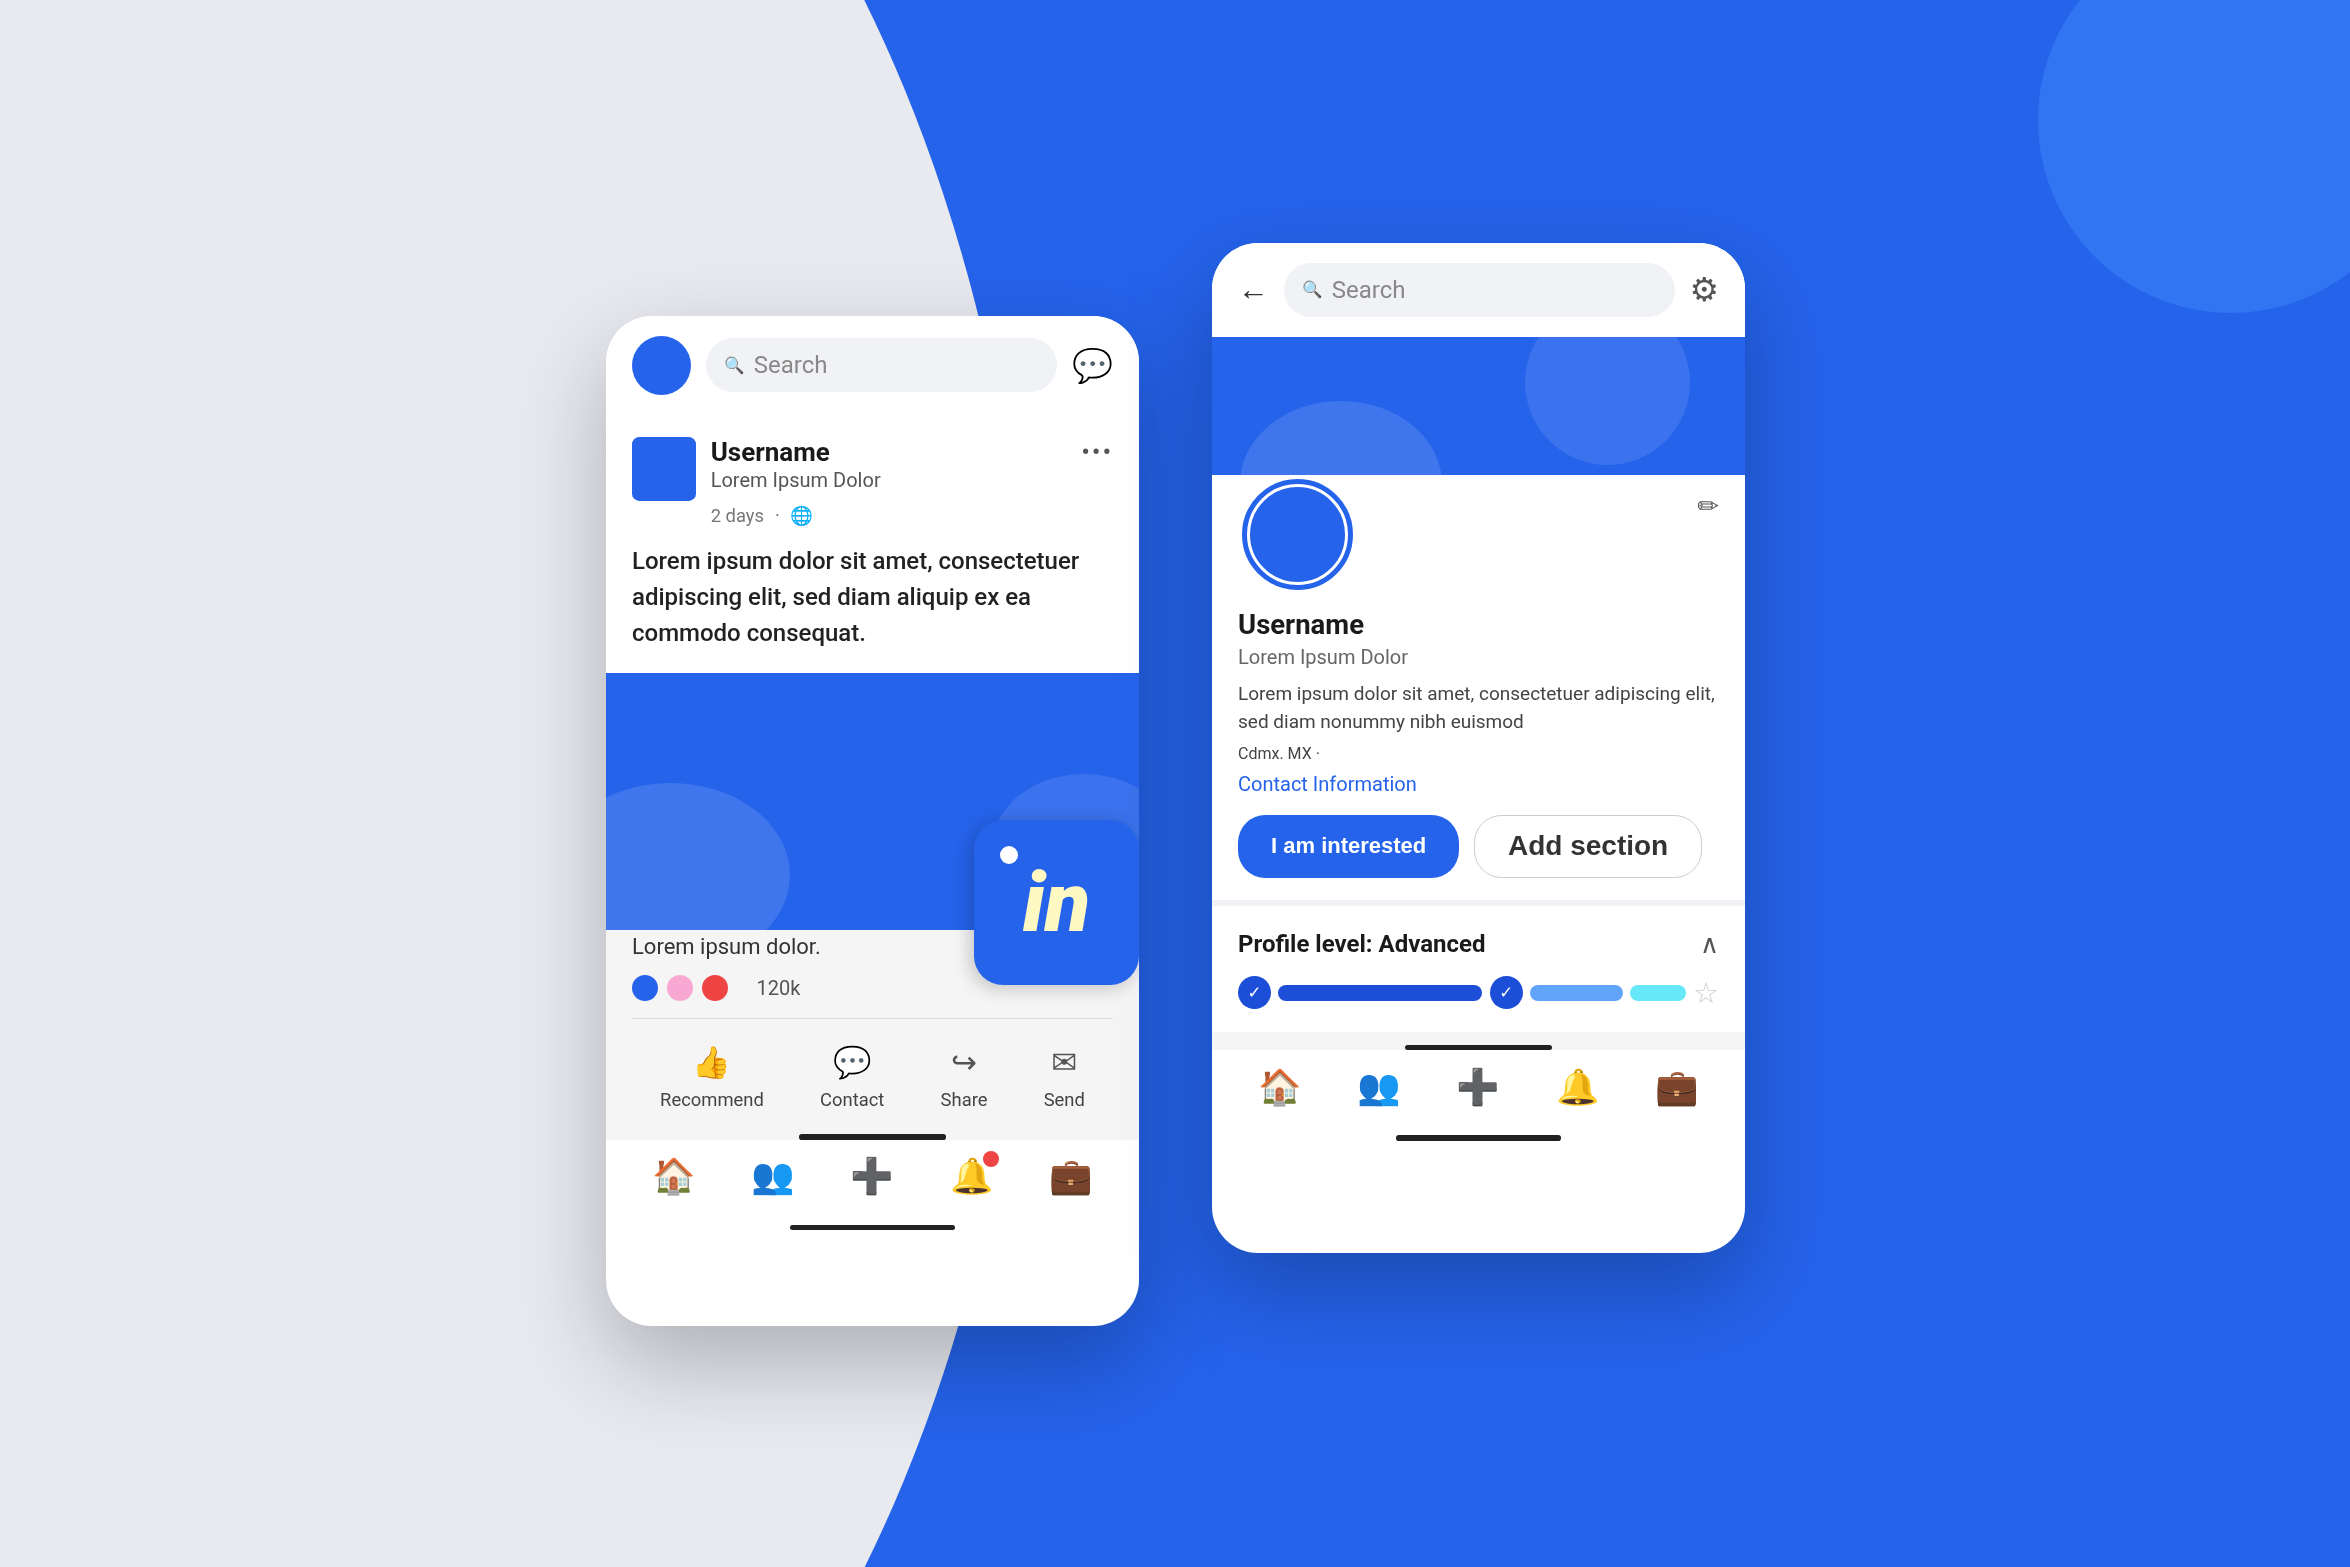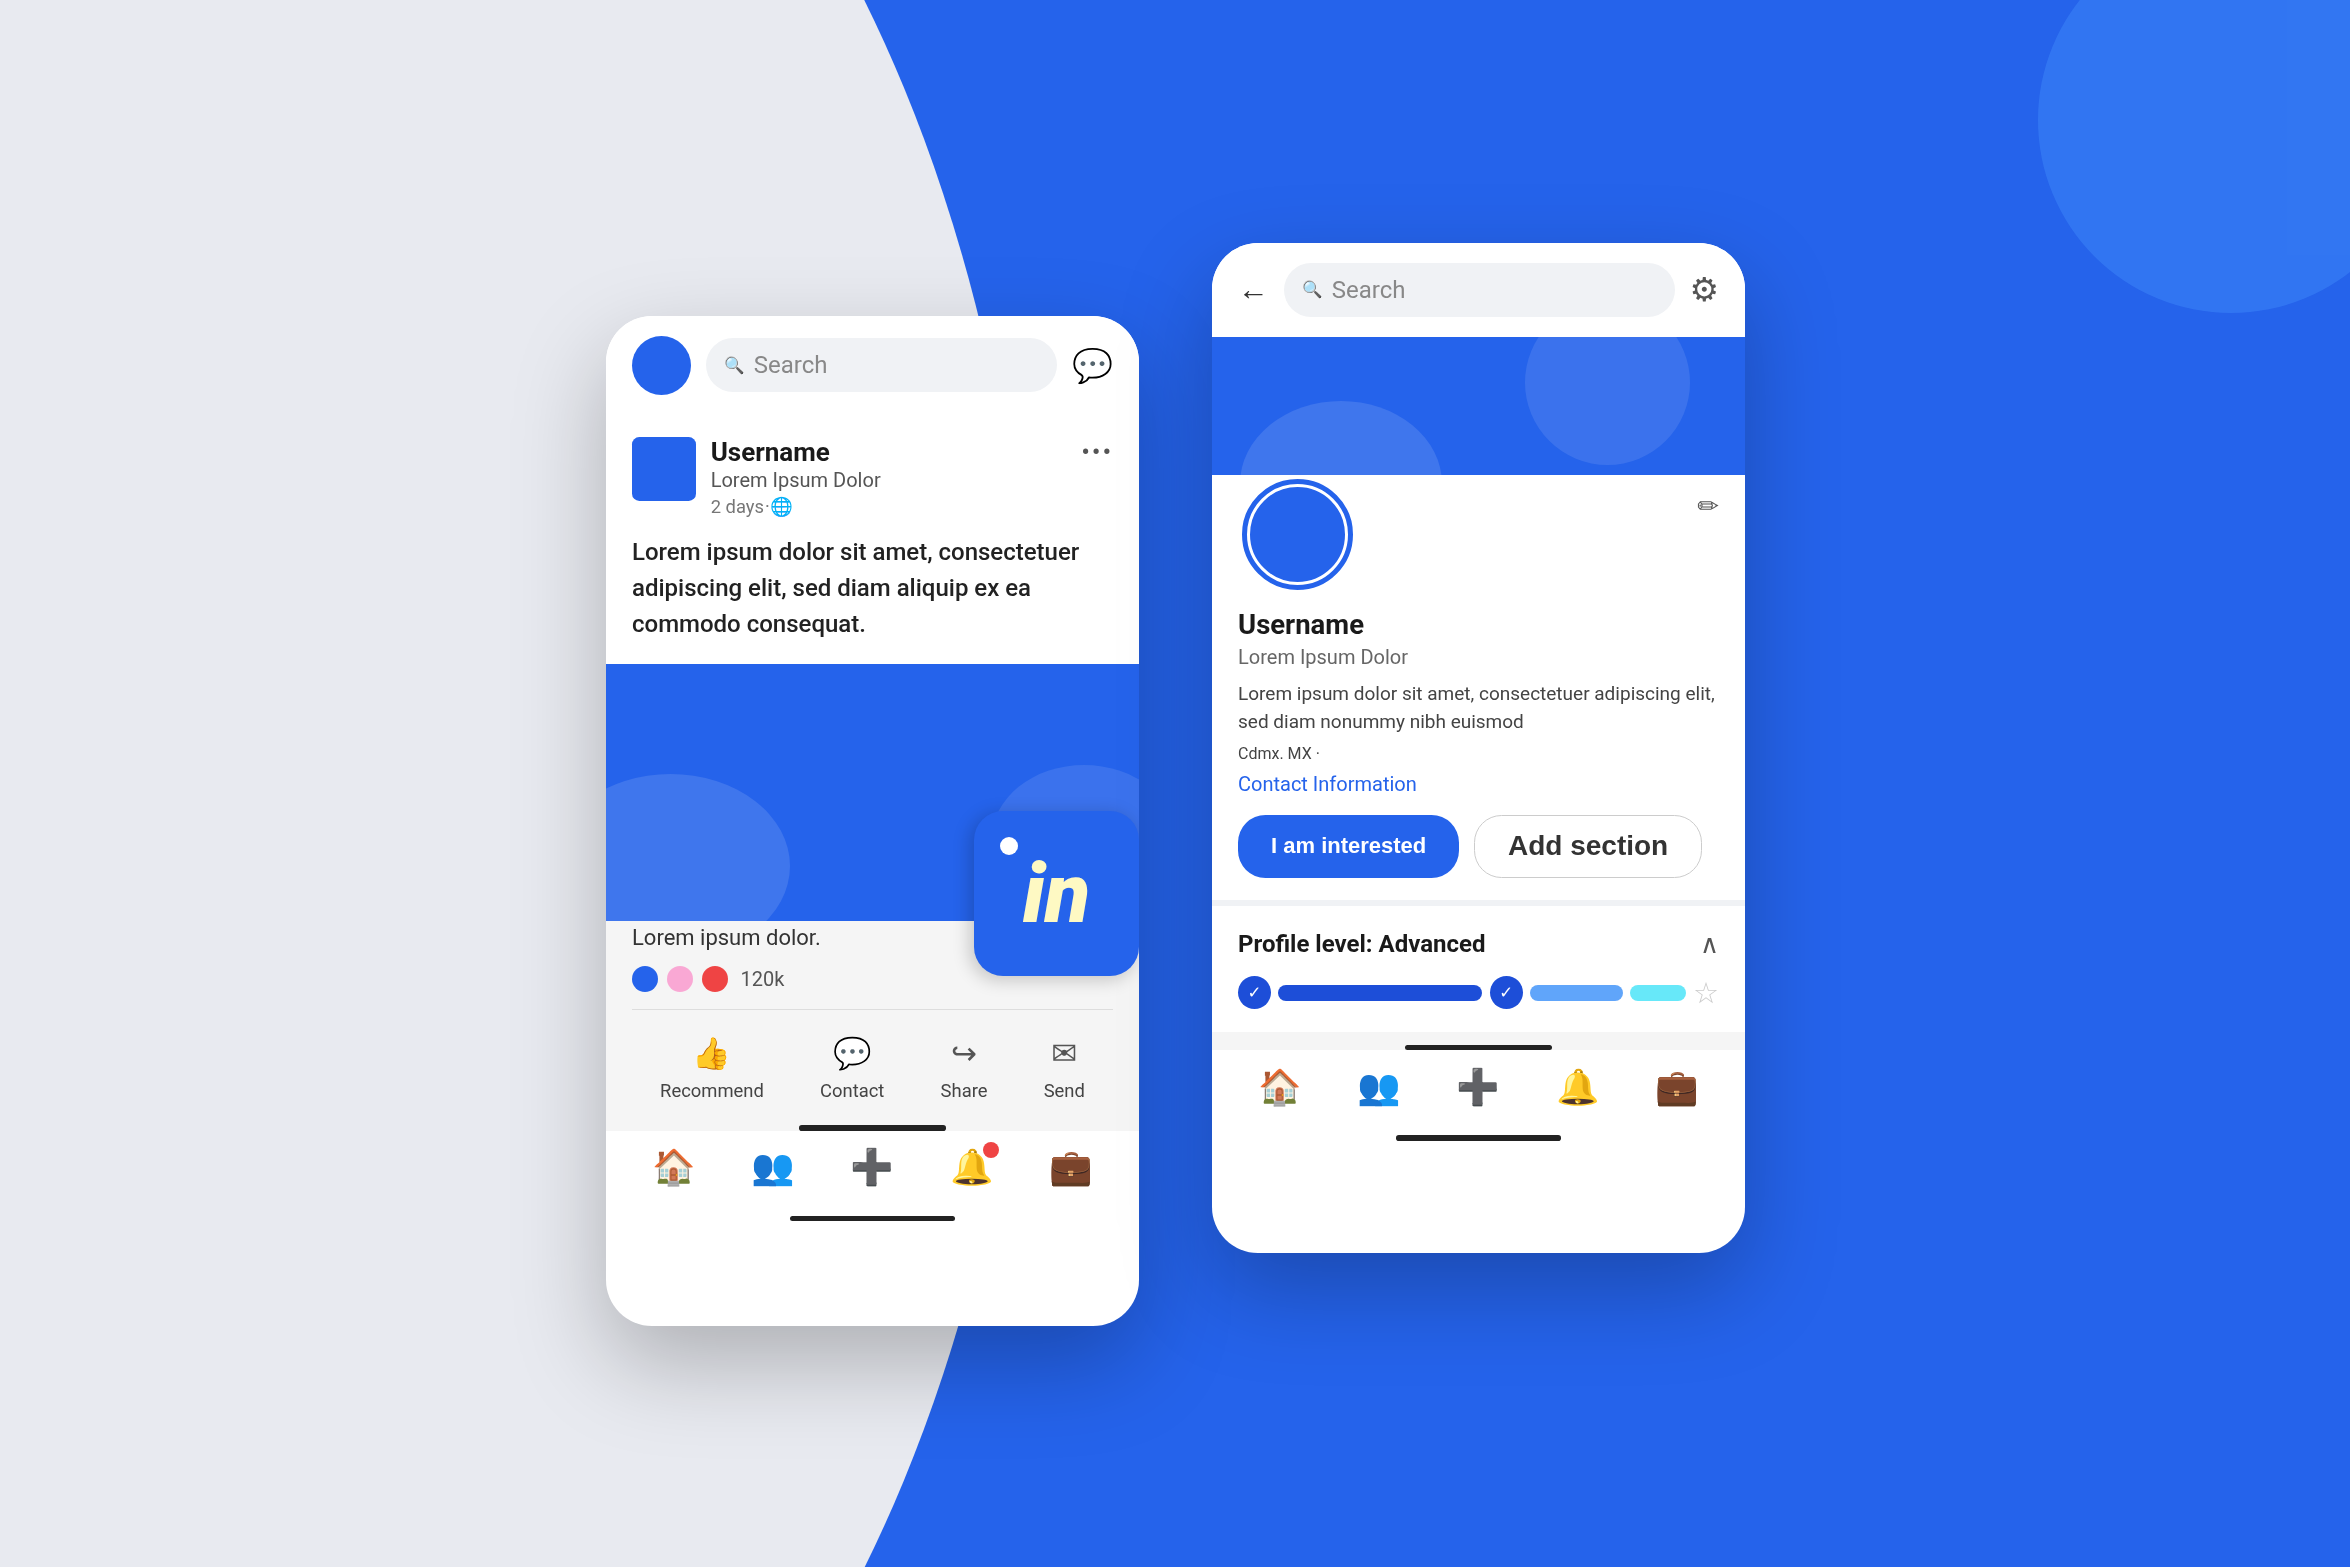--- a/index.html
+++ b/index.html
@@ -155,24 +155,24 @@
 
     .post-subtitle {
       font-size: 20px;
       color: #555;
       margin-top: 1.8px;
     }
 
     .post-time {
       font-size: 18.4px;
       color: #777;
-      margin-top: 4px;
-      display: flex;
-      align-items: center;
-      gap: 1px;
+      margin-top: 13px;
+      display: flex;
+      align-items: center;
+      gap: 11px;
     }
 
     .more-icon {
       font-size: 26px;
       color: #555;
       letter-spacing: 1.8px;
     }
 
     .post-text {
       font-size: 24px;
@@ -268,21 +268,21 @@
 
     .reaction-dot {
       width: 26px;
       height: 26px;
       border-radius: 50%;
     }
 
     .reaction-count {
       font-size: 20px;
       color: #555;
-      margin-left: 3px;
+      margin-left: 19px;
     }
 
     .action-buttons {
       display: flex;
       justify-content: space-around;
       padding: 7.3px 0;
     }
 
     .action-btn {
       display: flex;

